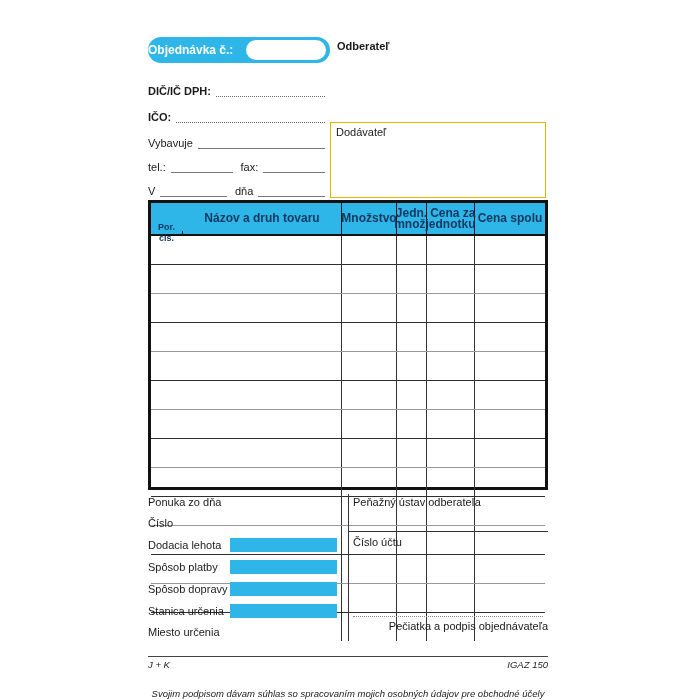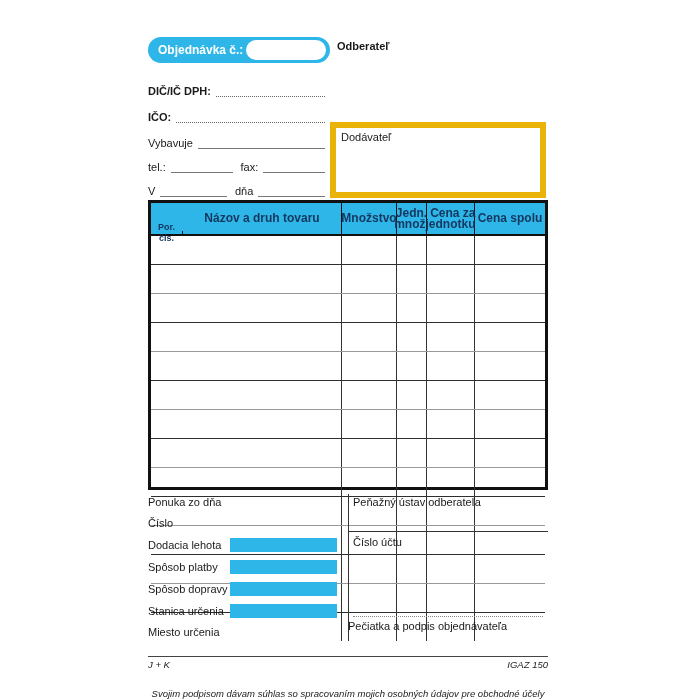--- a/index.html
+++ b/index.html
@@ -8,36 +8,36 @@
     font-family:"Liberation Sans","DejaVu Sans",sans-serif;color:#1a1a1a;
     -webkit-font-smoothing:antialiased;
   }
   .form{position:absolute;left:148px;top:0;width:400px;height:700px;}
 
   
   .pill{
     position:absolute;left:0;top:37px;width:182px;height:26px;
     background:#2eb6e8;border-radius:13px;display:flex;align-items:center;
   }
-  .pill-label{color:#ffffff;font-weight:bold;font-size:12px;padding-left:10px;white-space:nowrap;}
+  .pill-label{color:#ffffff;font-weight:bold;font-size:12px;white-space:nowrap;}
   .pill-input{
     position:absolute;right:4px;top:3px;width:80px;height:20px;
     background:#ffffff;border-radius:10px;
   }
   .odberatel{position:absolute;left:189px;top:40px;font-size:11px;font-weight:bold;}
 
   
   .inforow{position:absolute;display:flex;align-items:flex-end;font-size:11px;}
   .inforow .lbl{white-space:nowrap;padding-right:5px;font-weight:bold;}
   .inforow .lbl.plain{font-weight:normal;}
   .dotline{flex:1;border-bottom:1px dotted #666;height:12px;}
   .solidline{flex:1;border-bottom:1px solid #777;height:12px;}
   .supplier-box{
     position:absolute;left:182px;top:122px;width:216px;height:76px;
-    border:6px solid #eab308;box-sizing:border-box;font-size:11px;padding:3px 5px;
+    border:1px solid #eab308;box-sizing:border-box;font-size:11px;padding:3px 5px;
   }
 
   
   .itable{
     position:absolute;left:0;top:200px;width:400px;height:290px;
     border:3px solid #111;box-sizing:border-box;display:flex;flex-direction:column;
   }
   .thead{
     display:flex;background:#2eb6e8;border-bottom:2px solid #111;height:31px;flex:none;
   }
@@ -64,21 +64,21 @@
   
   .blabel{position:absolute;font-size:11px;white-space:nowrap;}
   .barrow{position:absolute;left:0;height:14px;display:flex;align-items:center;}
   .barrow .blbl{width:82px;font-size:11px;white-space:nowrap;flex:none;}
   .cyanbar{width:107px;height:14px;background:#2eb6e8;flex:none;}
 
   
   .vdivider{position:absolute;left:200px;top:494px;width:0;height:147px;border-left:1px solid #333;}
   .hline-bank{position:absolute;left:200px;top:531px;width:200px;border-top:1px solid #333;}
   .sig-dotline{position:absolute;left:205px;top:616px;width:190px;border-top:1px dotted #888;}
-  .sig-label{position:absolute;left:200px;top:620px;width:200px;text-align:left;font-size:11px;}
+  .sig-label{position:absolute;left:200px;top:620px;width:200px;text-align:right;font-size:11px;}
 
   
   .gdpr{position:absolute;left:-4px;top:641px;width:408px;text-align:center;font-style:italic;font-size:9.5px;color:#222;margin-top:47px;}
   .footer{
     position:absolute;left:0;top:656px;width:400px;border-top:1px solid #444;
     display:flex;justify-content:space-between;font-size:9.5px;font-style:italic;padding-top:2px;color:#222;
   }
 </style>
 </head>
 <body>

